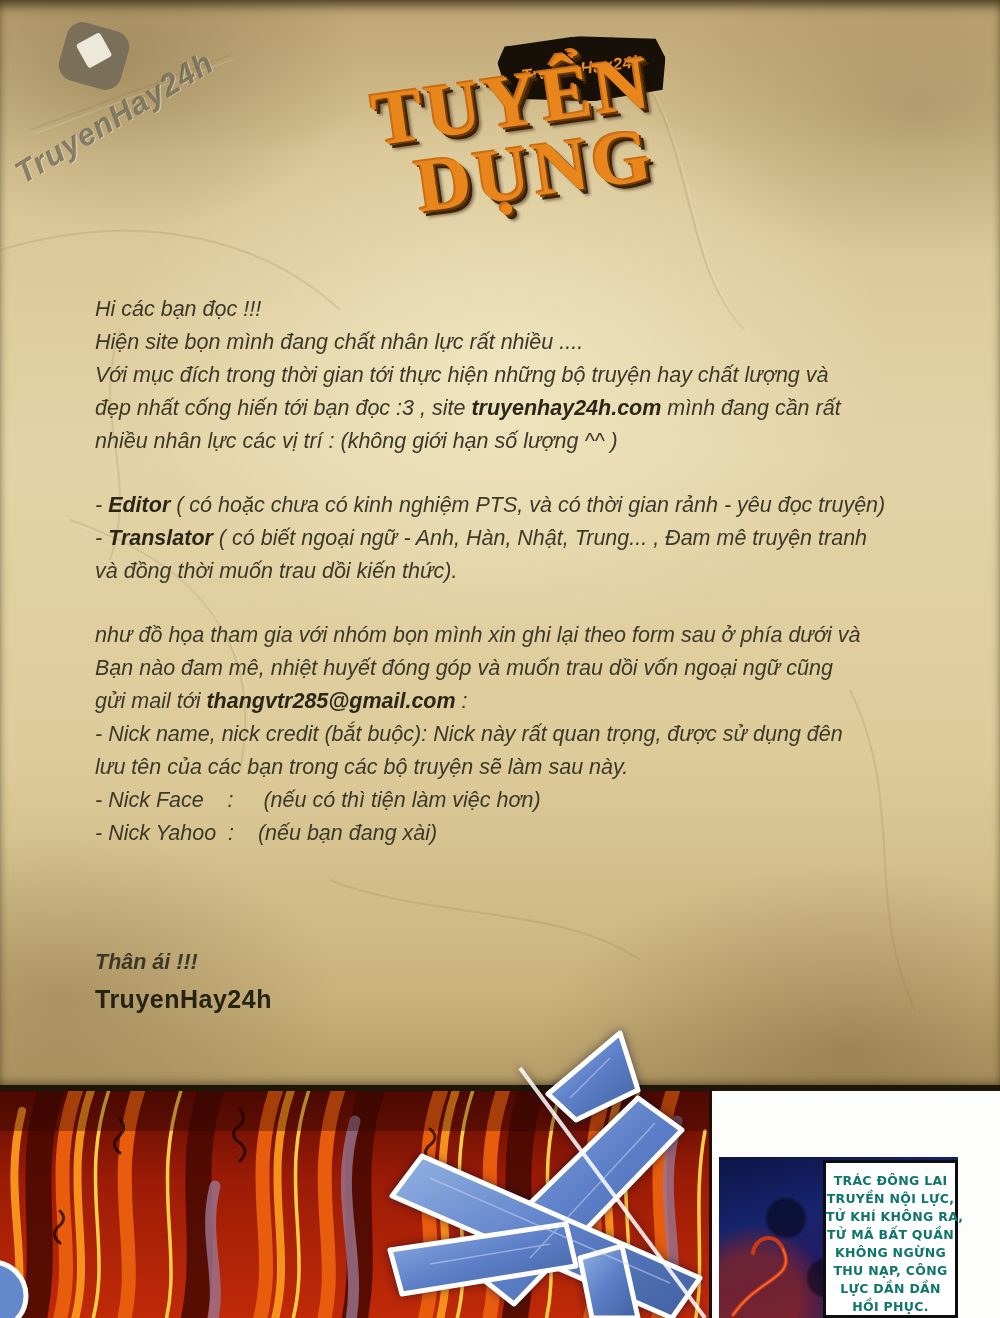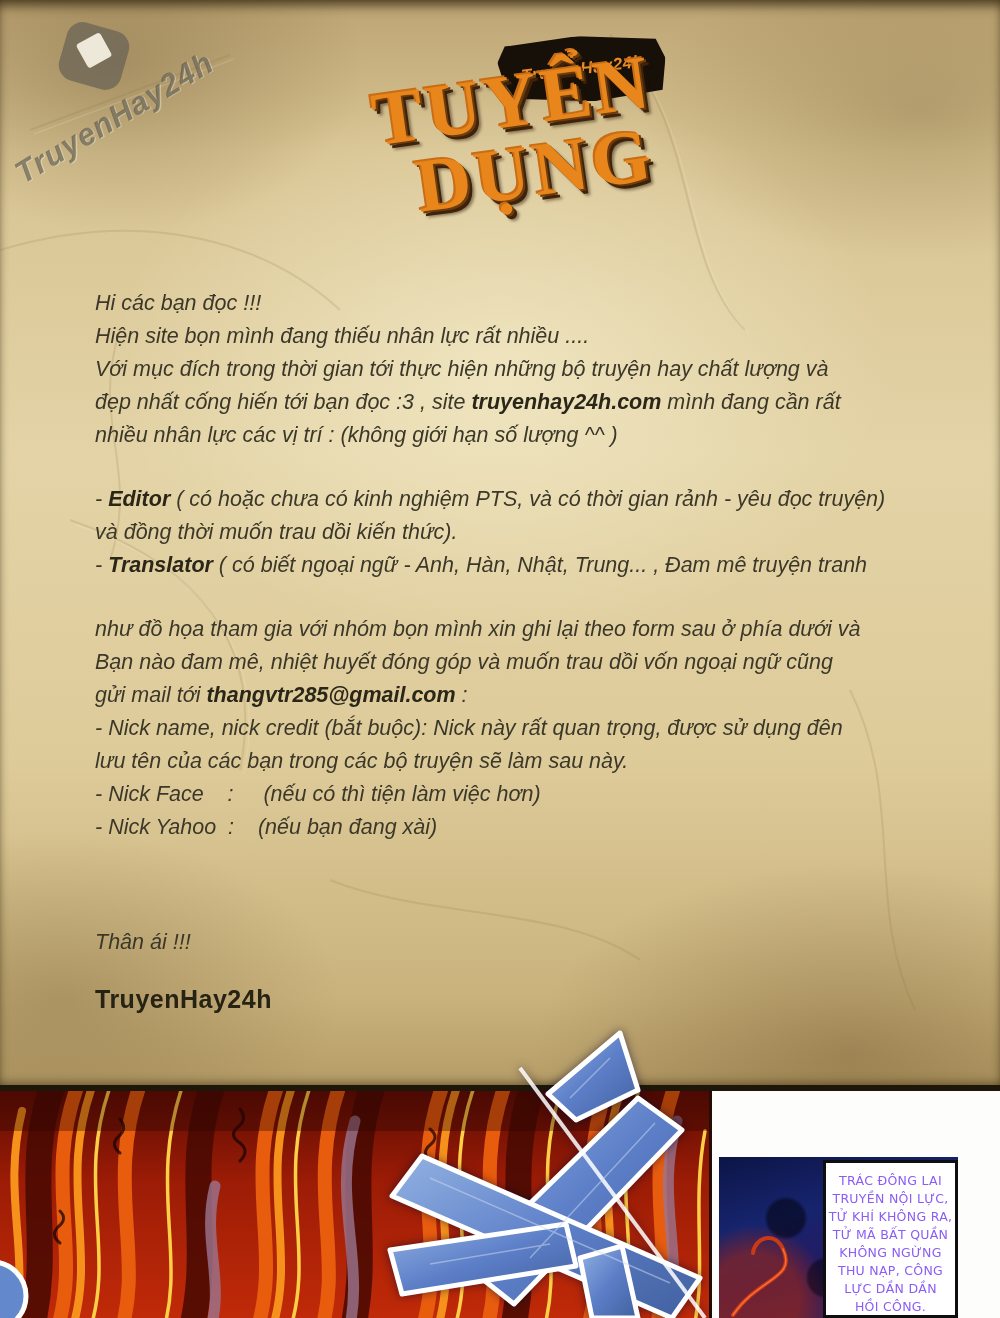--- a/index.html
+++ b/index.html
@@ -49,45 +49,45 @@
   }
   .logo-title { position:absolute; left:368px; top:86px; transform:rotate(-8deg); transform-origin:0 0; }
   .logo-line { font-family:"Liberation Serif", serif; font-weight:bold; color:#e8861c;
     text-shadow:-2px -2px 0 #c96d15, 2px 2px 0 #6b3c0e, 4px 5px 0 #3f220a, 6px 7px 3px rgba(35,18,4,.45);
     line-height:.92; white-space:nowrap;
   }
   .logo-line1 { font-size:76px; letter-spacing:3px; }
   .logo-line2 { font-size:76px; letter-spacing:4px; margin-left:34px; margin-top:2px; }
 
   
-  .letter { position:absolute; left:95px; top:287px; width:840px;
+  .letter { position:absolute; left:95px; top:293px; width:840px;
     font-size:21.5px; font-style:italic; line-height:33px; color:#3c3829; }
   .letter .block { margin-bottom:31px; }
   .letter .b { font-weight:bold; color:#2a2618; }
-  .closing { position:absolute; left:95px; top:930px; font-size:21.5px; font-style:italic; color:#3c3829; }
+  .closing { position:absolute; left:95px; top:950px; font-size:21.5px; font-style:italic; color:#3c3829;font-weight:bold; }
   .signature { position:absolute; left:95px; top:985px; font-size:25px; font-weight:bold; color:#262214; letter-spacing:.5px; }
 
   
   .comic { position:absolute; left:0; top:1085px; width:1000px; height:233px; background:#fdfdfc; }
   .comic-topline { position:absolute; left:0; top:0; width:1000px; height:6px; background:#1e1709; }
   .fire-panel { position:absolute; left:0; top:6px; width:712px; height:227px; overflow:hidden;
     border-right:3px solid #230d05; background:#8e1505; }
   .glyph-svg { position:absolute; left:370px; top:-57px; width:342px; height:290px;
     filter:drop-shadow(0 0 5px rgba(5,5,40,.55)); }
   .dark-panel { position:absolute; left:719px; top:72px; width:239px; height:161px;
     background:
       radial-gradient(circle at 28% 38%, rgba(2,2,12,.55) 0 9%, rgba(2,2,12,0) 11%),
       radial-gradient(circle at 45% 75%, rgba(2,2,12,.5) 0 10%, rgba(2,2,12,0) 12%),
       radial-gradient(circle at 15% 88%, rgba(170,40,16,.55) 0 18%, rgba(170,40,16,0) 30%),
       linear-gradient(165deg,#0d1546 0%, #16246e 34%, #251a60 62%, #45204f 88%, #582a4a 100%);
   }
   .caption-box { position:absolute; left:823px; top:75px; width:135px; height:158px;
     background:#ffffff; border:3px solid #0e0e0e; padding-top:9px; text-align:center; }
-  .cap-line { font-family:"DejaVu Sans", sans-serif; font-weight:normal; font-size:12.5px;
-    line-height:18px; color:#8b5cf6; letter-spacing:.3px; white-space:nowrap; }
+  .cap-line { font-family:"DejaVu Sans", sans-serif; font-weight:bold; font-size:12.5px;
+    line-height:18px; color:#0f766e; letter-spacing:.3px; white-space:nowrap; }
 </style>
 </head>
 <body>
 
 <div class="screen">
 
   <div class="parchment">
 
     <svg class="creases" width="1000" height="1085" viewBox="0 0 1000 1085">
       <g fill="none" stroke="#8c7545" stroke-width="2" opacity="0.18">
@@ -113,29 +113,29 @@
       <span>TruyenHay24h</span>
     </div>
     <div class="logo-title">
       <div class="logo-line logo-line1">TUYỂN</div>
       <div class="logo-line logo-line2">DỤNG</div>
     </div>
 
     <div class="letter" id="letter">
         <div class="block">
           <div class="line"><span>Hi các bạn đọc !!!</span></div>
-          <div class="line"><span>Hiện site bọn mình đang thiếu nhân lực rất nhiều ....</span></div>
+          <div class="line"><span>Hiện site bọn mình đang chất nhân lực rất nhiều ....</span></div>
           <div class="line"><span>Với mục đích trong thời gian tới thực hiện những bộ truyện hay chất lượng và</span></div>
           <div class="line"><span>đẹp nhất cống hiến tới bạn đọc :3 , site </span><span class="b">truyenhay24h.com</span><span> mình đang cần rất</span></div>
           <div class="line"><span>nhiều nhân lực các vị trí : (không giới hạn số lượng ^^ )</span></div>
         </div>
         <div class="block">
           <div class="line"><span>- </span><span class="b">Editor</span><span> ( có hoặc chưa có kinh nghiệm PTS, và có thời gian rảnh - yêu đọc truyện)</span></div>
+          <div class="line"><span>- </span><span class="b">Translator</span><span> ( có biết ngoại ngữ - Anh, Hàn, Nhật, Trung... , Đam mê truyện tranh</span></div>
           <div class="line"><span>và đồng thời muốn trau dồi kiến thức).</span></div>
-          <div class="line"><span>- </span><span class="b">Translator</span><span> ( có biết ngoại ngữ - Anh, Hàn, Nhật, Trung... , Đam mê truyện tranh</span></div>
         </div>
         <div class="block">
           <div class="line"><span>như đồ họa tham gia với nhóm bọn mình xin ghi lại theo form sau ở phía dưới và</span></div>
           <div class="line"><span>Bạn nào đam mê, nhiệt huyết đóng góp và muốn trau dồi vốn ngoại ngữ cũng</span></div>
           <div class="line"><span>gửi mail tới </span><span class="b">thangvtr285@gmail.com</span><span> :</span></div>
           <div class="line"><span>- Nick name, nick credit (bắt buộc): Nick này rất quan trọng, được sử dụng đên</span></div>
           <div class="line"><span>lưu tên của các bạn trong các bộ truyện sẽ làm sau này.</span></div>
           <div class="line"><span>- Nick Face&nbsp;&nbsp;&nbsp;&nbsp;:&nbsp;&nbsp;&nbsp;&nbsp;&nbsp;(nếu có thì tiện làm việc hơn)</span></div>
           <div class="line"><span>- Nick Yahoo&nbsp;&nbsp;:&nbsp;&nbsp;&nbsp;&nbsp;(nếu bạn đang xài)</span></div>
         </div>
@@ -242,16 +242,16 @@
     </div>
 
     <div class="caption-box" id="captionBox">
         <div class="cap-line">TRÁC ĐÔNG LAI</div>
         <div class="cap-line">TRUYỀN NỘI LỰC,</div>
         <div class="cap-line">TỬ KHÍ KHÔNG RA,</div>
         <div class="cap-line">TỬ MÃ BẤT QUẦN</div>
         <div class="cap-line">KHÔNG NGỪNG</div>
         <div class="cap-line">THU NẠP, CÔNG</div>
         <div class="cap-line">LỰC DẦN DẦN</div>
-        <div class="cap-line">HỒI CÔNG.</div>
+        <div class="cap-line">HỒI PHỤC.</div>
       </div>
   </div>
 </div>
 
 </body></html>

